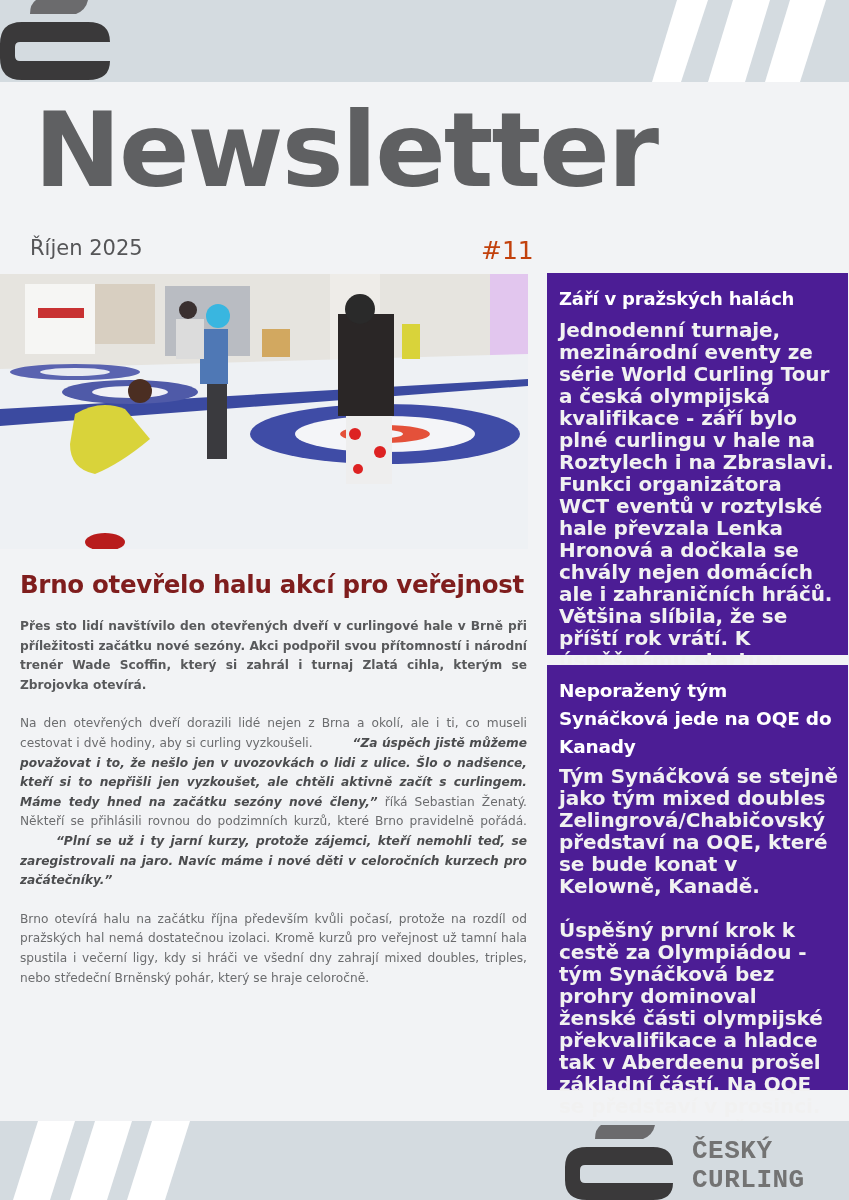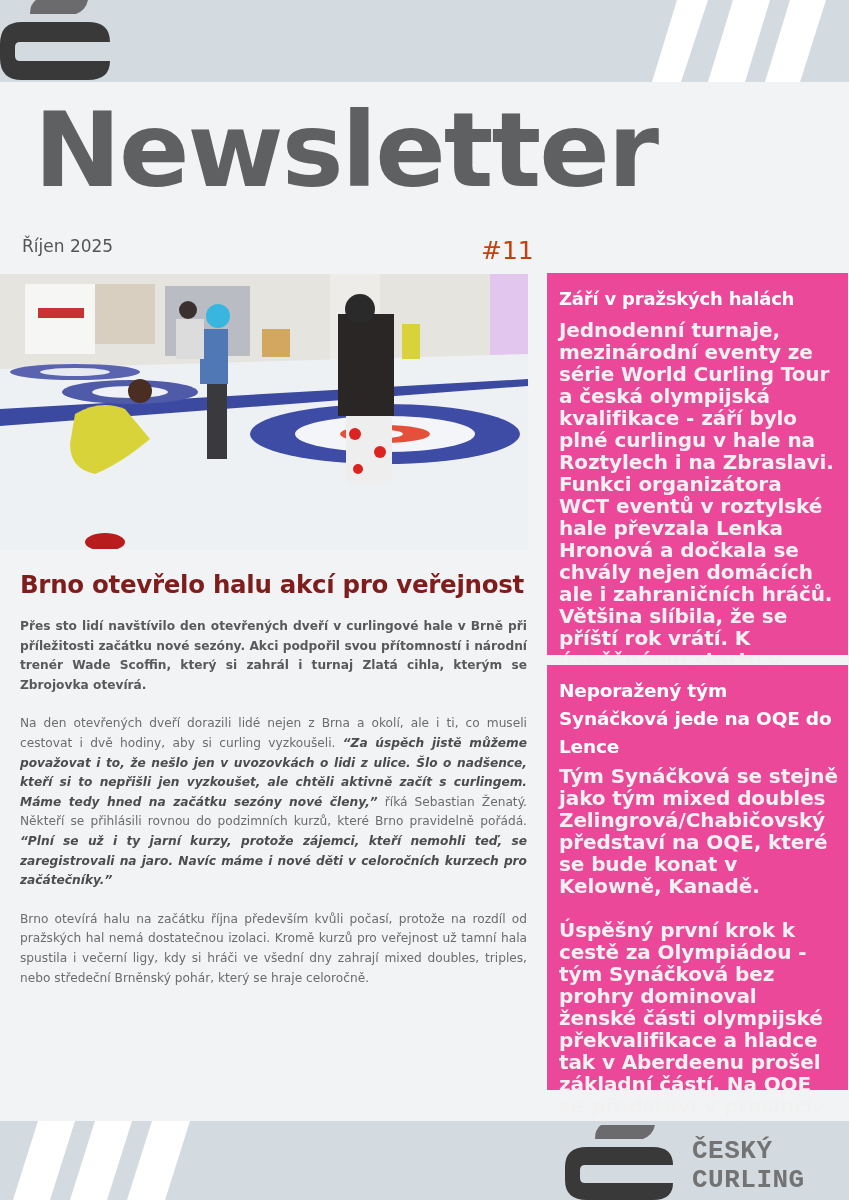--- a/index.html
+++ b/index.html
@@ -20,22 +20,22 @@
     .stripes { position: absolute; inset: 0; }
     .logo-top { position: absolute; left: 0; top: 0; width: 112px; height: 82px; }
 
     .title {
       position: absolute; left: 34px; top: 98px;
       font-family: "DejaVu Sans", sans-serif;
       font-weight: bold; font-size: 104px; letter-spacing: -2px;
       color: #5f6062; line-height: 1; text-align: center;
     }
     .issue-date {
-      position: absolute; left: 22px; top: 236px;
-      font-size: 17px; color: #555557; font-weight: normal;
+      position: absolute; left: 30px; top: 236px;
+      font-size: 21px; color: #555557; font-weight: normal;
     }
     .issue-num {
       position: absolute; left: 481px; top: 236px;
       font-size: 25px; color: #c2410c;
     }
 
     
     .photo {
       position: absolute; left: 0; top: 274px; width: 528px; height: 275px;
       overflow: hidden; background: #dfe4ea;
@@ -47,26 +47,26 @@
       font-family: "DejaVu Sans", sans-serif; font-weight: bold;
       font-size: 24.5px; line-height: 28px; color: #7f1d1d; letter-spacing: -0.3px;
       margin-bottom: 18px;
     }
     .article p {
       font-family: "DejaVu Sans", sans-serif;
       font-size: 12.2px; line-height: 19.6px; color: #6b6c6e;
       text-align: justify; margin-bottom: 19px;
     }
     .article p.lead { font-weight: bold; color: #58595b; }
-    .article .quote { font-weight: bold; font-style: italic; color: #4b4c4e; }
+    .article .quote { font-weight: bold; font-style: italic; color: #4b4c4e; margin-left: 36px; }
 
     
     .box {
       position: absolute; left: 547px; width: 301px;
-      background: #ec4899; color: #f4f4f4;
+      background: #4c1d95; color: #f4f4f4;
       padding: 12px 10px 12px 12px;
     }
     .box1 { top: 273px; height: 382px; }
     .box2 { top: 665px; height: 425px; }
     .box h2 {
       font-family: "DejaVu Sans", sans-serif; font-weight: bold;
       font-size: 18px; line-height: 28px; color: #ffffff; margin-bottom: 6px;
       letter-spacing: -0.2px;
     }
     .box2 h2 { font-size: 18.5px; line-height: 28px; margin-bottom: 4px; }
@@ -155,21 +155,21 @@
   </p>
   <p>Brno otevírá halu na začátku října především kvůli počasí, protože na rozdíl od pražských hal nemá dostatečnou izolaci. Kromě kurzů pro veřejnost už tamní hala spustila i večerní ligy, kdy si hráči ve všední dny zahrají mixed doubles, triples, nebo středeční Brněnský pohár, který se hraje celoročně.</p>
 </div>
 
 <div class="box box1">
   <h2>Září v pražských halách</h2>
   <p>Jednodenní turnaje, mezinárodní eventy ze série World Curling Tour a česká olympijská kvalifikace - září bylo plné curlingu v hale na Roztylech i na Zbraslavi. Funkci organizátora WCT eventů v roztylské hale převzala Lenka Hronová a dočkala se chvály nejen domácích ale i zahraničních hráčů. Většina slíbila, že se příští rok vrátí. K úspěšnému startu v nové funkci Lence gratulujeme a těšíme se na další event, který je již na začátku listopadu.</p>
 </div>
 
 <div class="box box2">
-  <h2>Neporažený tým Synáčková jede na OQE do Lence</h2>
+  <h2>Neporažený tým Synáčková jede na OQE do Kanady</h2>
   <p>Tým Synáčková se stejně jako tým mixed doubles Zelingrová/Chabičovský představí na OQE, které se bude konat v Kelowně, Kanadě.</p>
   <p>Úspěšný první krok k cestě za Olympiádou - tým Synáčková bez prohry dominoval ženské části olympijské překvalifikace a hladce tak v Aberdeenu prošel základní částí. Na OQE se představí v prosinci. Stát bude kromě Japonska například proti USA, Norsku nebo Estonsku.</p>
 </div>
 
 <div class="bottom-band">
   <svg width="849" height="79" viewBox="0 0 849 79">
     <polygon points="38,0 75,0 50,79 13,79" fill="#ffffff"></polygon>
     <polygon points="95,0 132,0 107,79 70,79" fill="#ffffff"></polygon>
     <polygon points="152,0 190,0 165,79 127,79" fill="#ffffff"></polygon>
   </svg>

